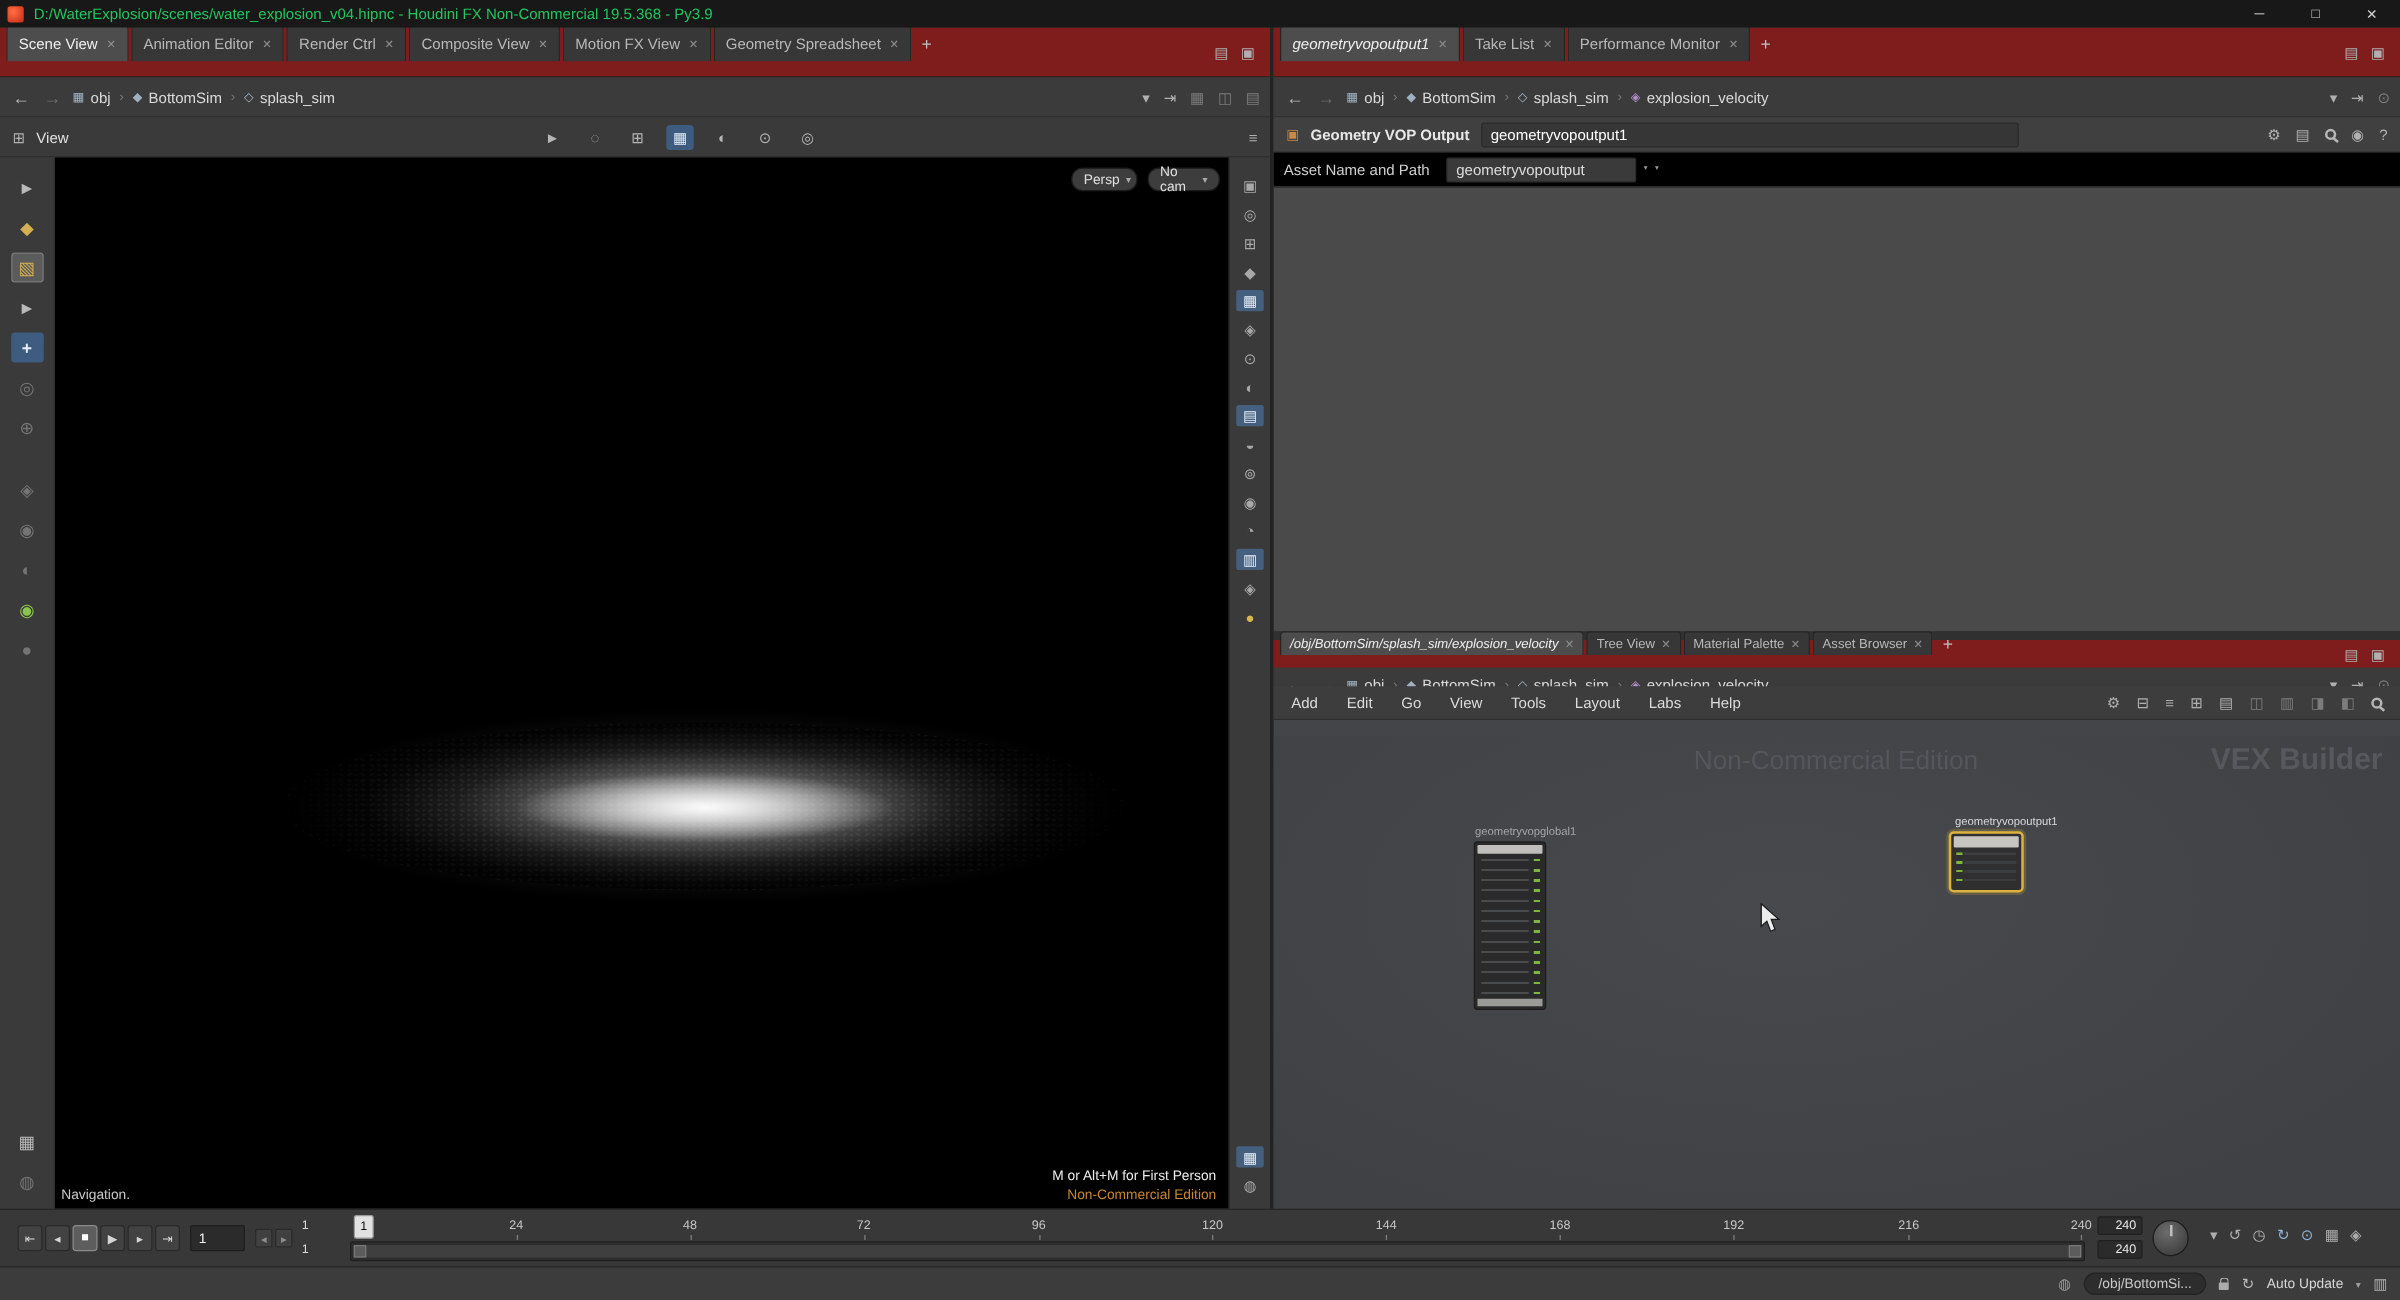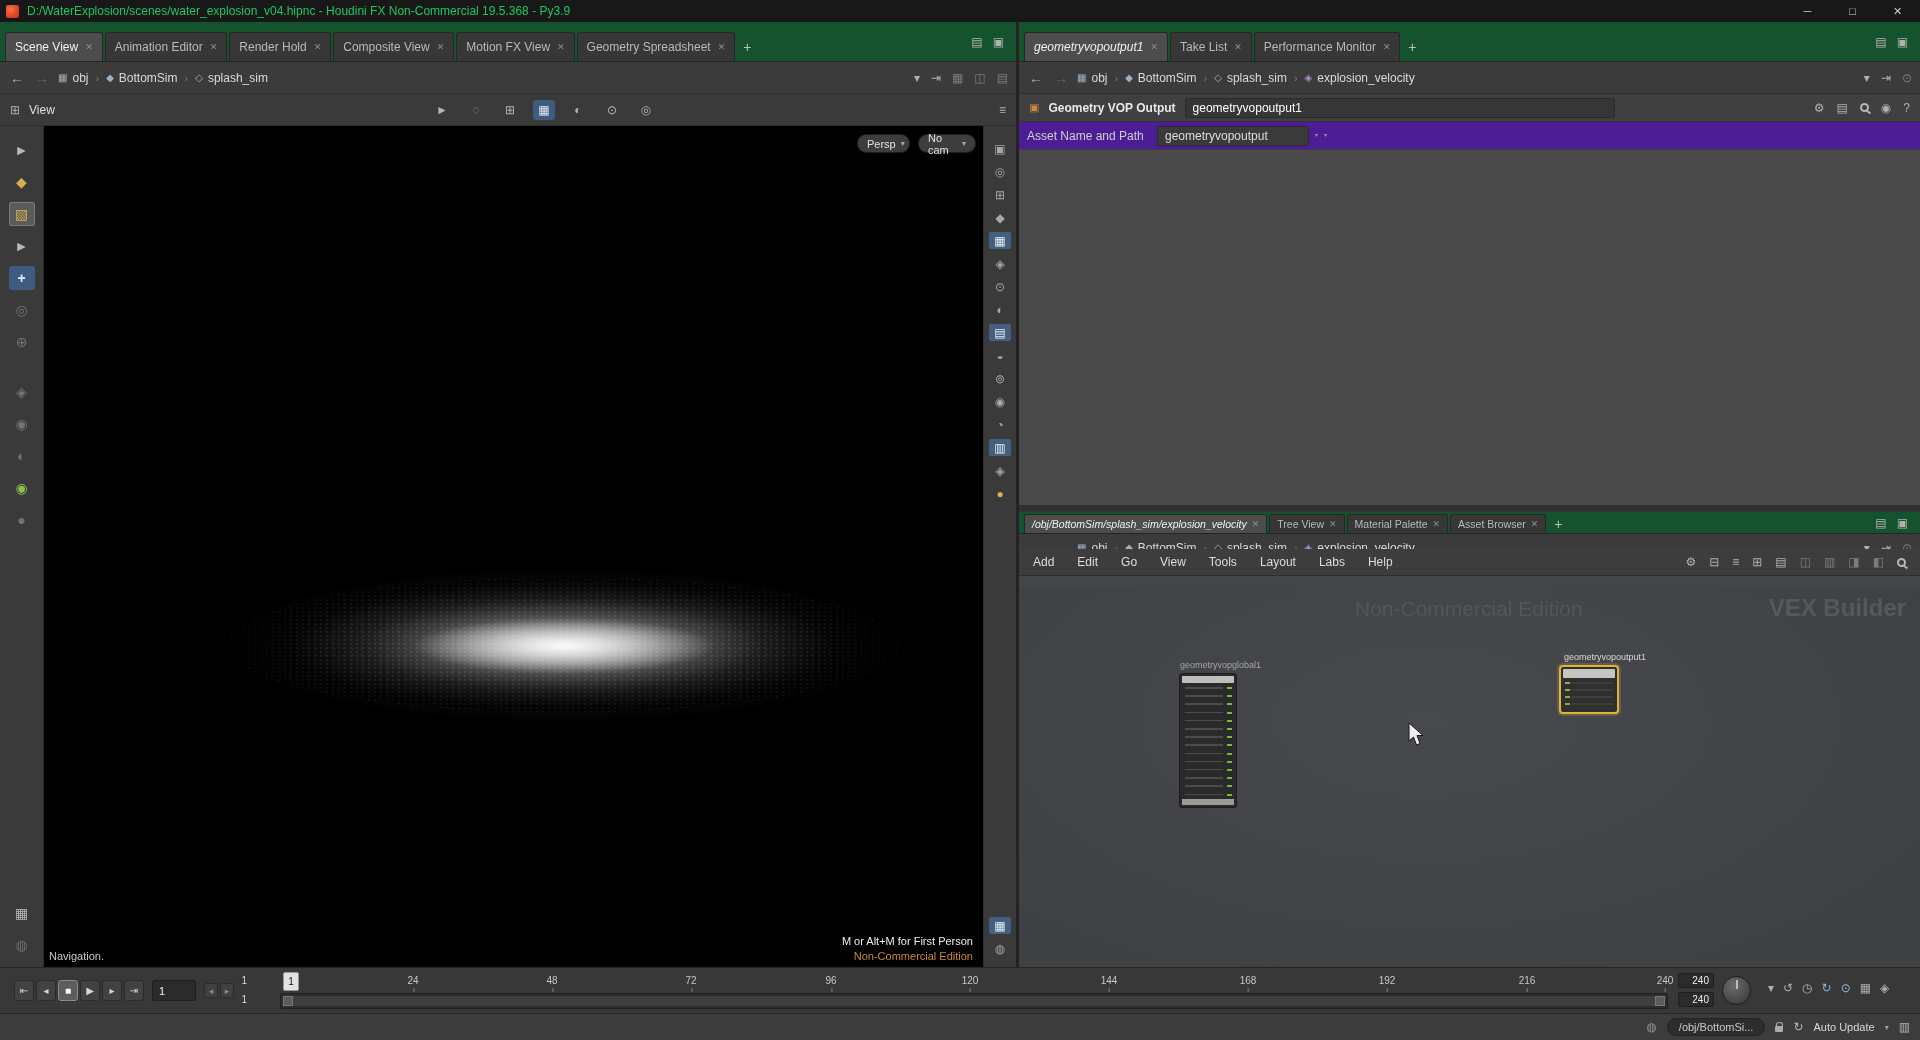--- a/index.html
+++ b/index.html
@@ -7,21 +7,21 @@
   body{position:relative;overflow:hidden;background:#3a3a3a;font-family:"Liberation Sans",sans-serif;color:#ccc;}
 
   
   .titlebar{position:absolute;left:0;top:0;width:1920px;height:22px;background:#181818;display:flex;align-items:center;z-index:30;}
   .houdini-logo{width:13px;height:13px;margin:0 8px 0 6px;border-radius:2px;background:radial-gradient(circle at 35% 35%,#ff7043,#c62815);}
   .title-text{font-size:12px;color:#22c55e;white-space:nowrap;}
   .win-controls{margin-left:auto;display:flex;height:100%;}
   .win-btn{width:45px;height:100%;display:flex;align-items:center;justify-content:center;font-size:11px;color:#cfcfcf;}
 
   
-  .tabbar{position:absolute;left:0;right:0;top:0;height:40px;background:#14532d;display:flex;align-items:flex-end;padding:0 4px;border-bottom:1px solid #242424;}
+  .tabbar{position:absolute;left:0;right:0;top:0;height:40px;background:#7f1d1d;display:flex;align-items:flex-end;padding:12px 4px;border-bottom:1px solid #242424;}
   .tab{height:29px;margin:0 1px;display:flex;align-items:center;gap:7px;padding:0 9px;background:#373737;border:1px solid #262626;border-bottom:none;border-radius:3px 3px 0 0;font-size:12px;color:#b9b9b9;white-space:nowrap;}
   .tab.active{background:#4d4d4d;color:#f0f0f0;}
   .tab.italic .tlabel{font-style:italic;}
   .tclose{font-size:9px;color:#8f8f8f;}
   .tab-add{width:22px;height:29px;display:flex;align-items:center;justify-content:center;color:#c0c0c0;font-size:14px;}
   .tabbar-right{margin-left:auto;display:flex;gap:10px;align-items:center;height:100%;padding-right:8px;}
   .tabbar.slim{height:22px;}
   .tabbar.slim .tab{height:19px;font-size:10.5px;padding:0 7px;gap:5px;}
   .tabbar.slim .tab-add{height:19px;}
 
@@ -80,21 +80,21 @@
   .vdivider{position:absolute;left:1016px;top:22px;width:3px;height:945px;background:#232323;}
 
   
   .param-pane{position:absolute;left:1019px;top:22px;width:901px;height:483px;background:#4a4a4a;}
   .param-pane .pathbar{top:40px;}
   .phead{position:absolute;left:0;right:0;top:72px;height:28px;background:#404040;border-bottom:1px solid #343434;display:flex;align-items:center;padding:0 10px;gap:9px;}
   .ptype-icon{font-size:11px;color:#cc8844;}
   .ptype{font-size:12px;font-weight:bold;color:#e8e8e8;white-space:nowrap;}
   .pname{width:430px;height:20px;background:#363636;border:1px solid #2a2a2a;border-radius:2px;display:flex;align-items:center;padding:0 7px;font-size:12px;color:#fff;}
   .phead-right{margin-left:auto;display:flex;gap:12px;align-items:center;}
-  .prow{position:absolute;left:0;right:0;top:100px;height:28px;display:flex;align-items:center;padding:0 8px;gap:8px;background:#4c1d95;border-bottom:1px solid #3e3e3e;}
+  .prow{position:absolute;left:0;right:0;top:100px;height:28px;display:flex;align-items:center;padding:0 8px;gap:8px;background:#000000;border-bottom:1px solid #3e3e3e;}
   .plabel{font-size:12px;color:#cfcfcf;width:122px;}
   .pfield{height:20px;background:#3a3a3a;border:1px solid #2b2b2b;border-radius:2px;display:flex;align-items:center;padding:0 7px;font-size:12px;color:#ddd;}
   .pfield.fname{width:152px;}
   .pfield.fpath{width:530px;color:#b3b3b3;font-size:11.5px;white-space:nowrap;overflow:hidden;}
   .spin{display:flex;flex-direction:column;font-size:6px;color:#999;line-height:5px;margin-left:-2px;}
   .mag{position:relative;width:9px;height:9px;border:2px solid #b5b5b5;border-radius:50%;display:inline-block;}
   .mag::after{content:"";position:absolute;width:5px;height:2px;background:#b5b5b5;right:-4px;bottom:-3px;transform:rotate(40deg);}
 
   .hsplit{position:absolute;left:1019px;top:505px;width:901px;height:7px;background:#303030;}
 
@@ -176,21 +176,21 @@
   <div class="tabbar">
     <div class="tab active">
       <span class="tlabel">Scene View</span>
       <span class="tclose">✕</span>
     </div>
     <div class="tab">
       <span class="tlabel">Animation Editor</span>
       <span class="tclose">✕</span>
     </div>
     <div class="tab">
-      <span class="tlabel">Render Hold</span>
+      <span class="tlabel">Render Ctrl</span>
       <span class="tclose">✕</span>
     </div>
     <div class="tab">
       <span class="tlabel">Composite View</span>
       <span class="tclose">✕</span>
     </div>
     <div class="tab">
       <span class="tlabel">Motion FX View</span>
       <span class="tclose">✕</span>
     </div>

